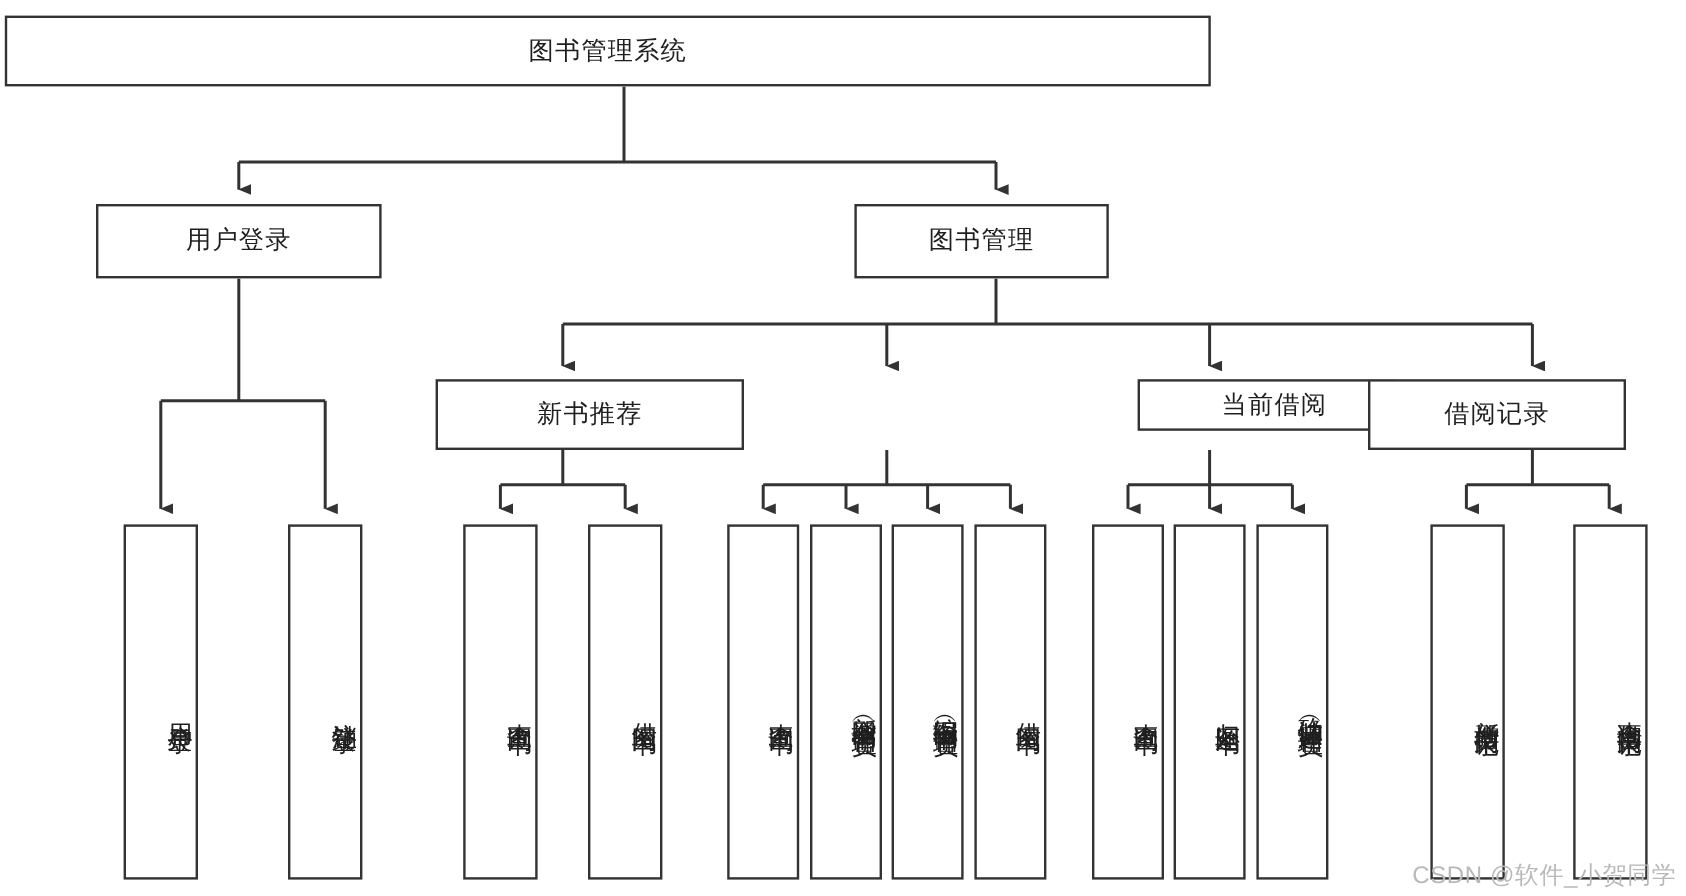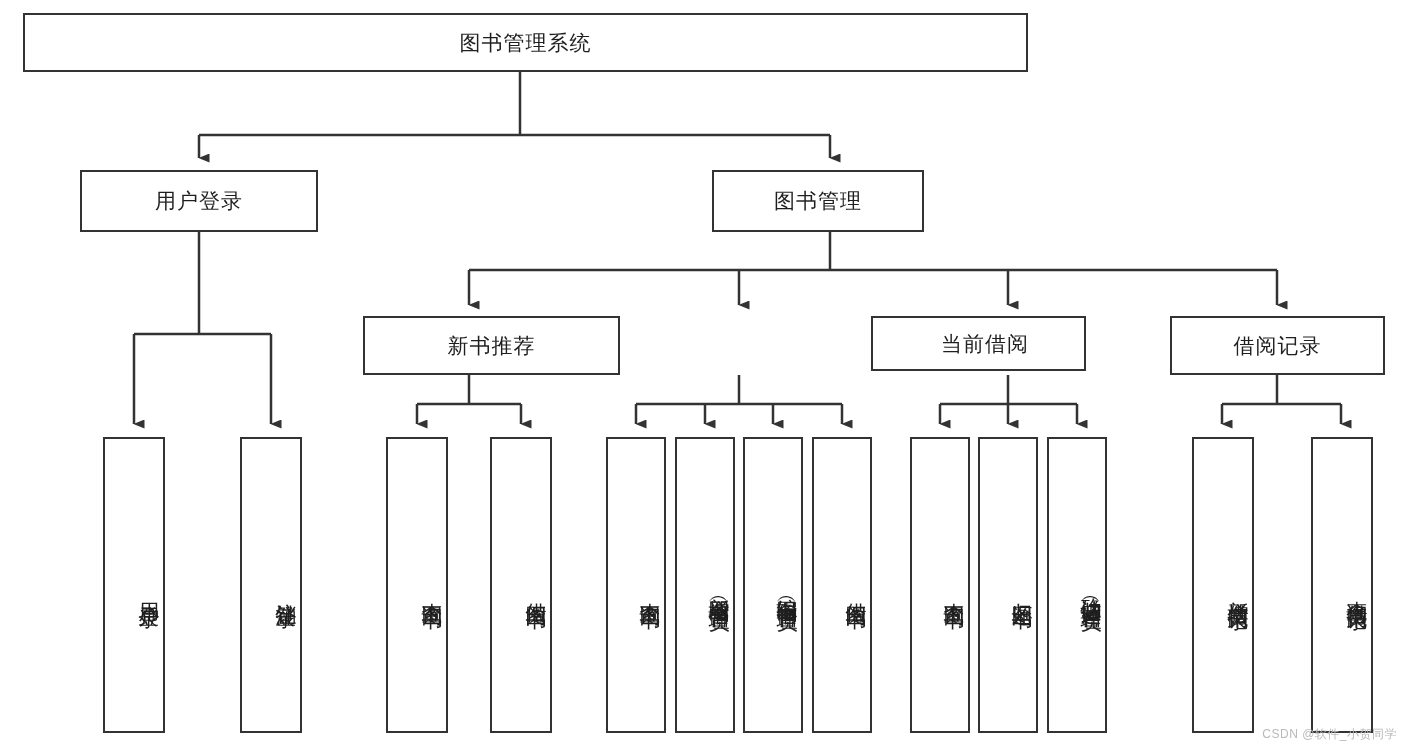--- a/index.html
+++ b/index.html
@@ -56,21 +56,21 @@
     white-space: nowrap;
   }
   .node.vertical .node-label {
     writing-mode: vertical-rl;
     text-orientation: upright;
   }
   #watermark {
     position: absolute;
     right: 8px;
     bottom: 4px;
-    font-size: 12px;
+    font-size: 20px;
     color: #b9b9b9;
     letter-spacing: 0.5px;
     white-space: nowrap;
     user-select: none;
   }
 </style>
 </head>
 <body>
 
 <div id="diagram-root">
@@ -121,42 +121,42 @@
       <line x1="1008" y1="404" x2="1008" y2="424" marker-end="url(#arrowhead)"></line>
       <line x1="1077" y1="404" x2="1077" y2="424" marker-end="url(#arrowhead)"></line>
 
       <line x1="1277" y1="375" x2="1277" y2="404"></line>
       <line x1="1222" y1="404" x2="1341" y2="404"></line>
       <line x1="1222" y1="404" x2="1222" y2="424" marker-end="url(#arrowhead)"></line>
       <line x1="1341" y1="404" x2="1341" y2="424" marker-end="url(#arrowhead)"></line>
     </g>
   </svg>
 
-  <div class="node horizontal" style="left:23px; top:13px; width:1005px; height:59px;">
+  <div class="node horizontal" style="left:4px; top:13px; width:1005px; height:59px;">
     <span class="node-label">图书管理系统</span>
   </div>
 
   <div class="node horizontal" style="left:80px; top:170px; width:238px; height:62px;">
     <span class="node-label">用户登录</span>
   </div>
 
   <div class="node horizontal" style="left:712px; top:170px; width:212px; height:62px;">
     <span class="node-label">图书管理</span>
   </div>
 
   <div class="node horizontal" style="left:363px; top:316px; width:257px; height:59px;">
     <span class="node-label">新书推荐</span>
   </div>
 
 
-  <div class="node horizontal" style="left:871px; top:316px; width:215px; height:55px;padding-left:13px;">
+  <div class="node horizontal" style="left:948px; top:316px; width:215px; height:43px;padding-left:13px;">
     <span class="node-label">当前借阅</span>
   </div>
 
-  <div class="node horizontal" style="left:1170px; top:316px; width:215px; height:59px;">
+  <div class="node horizontal" style="left:1140px; top:316px; width:215px; height:59px;">
     <span class="node-label">借阅记录</span>
   </div>
 
   <div class="node vertical" style="left:103px; top:437px; width:62px; height:296px;">
     <span class="node-label">用户登录</span>
   </div>
 
   <div class="node vertical" style="left:240px; top:437px; width:62px; height:296px;">
     <span class="node-label">注销登录</span>
   </div>

